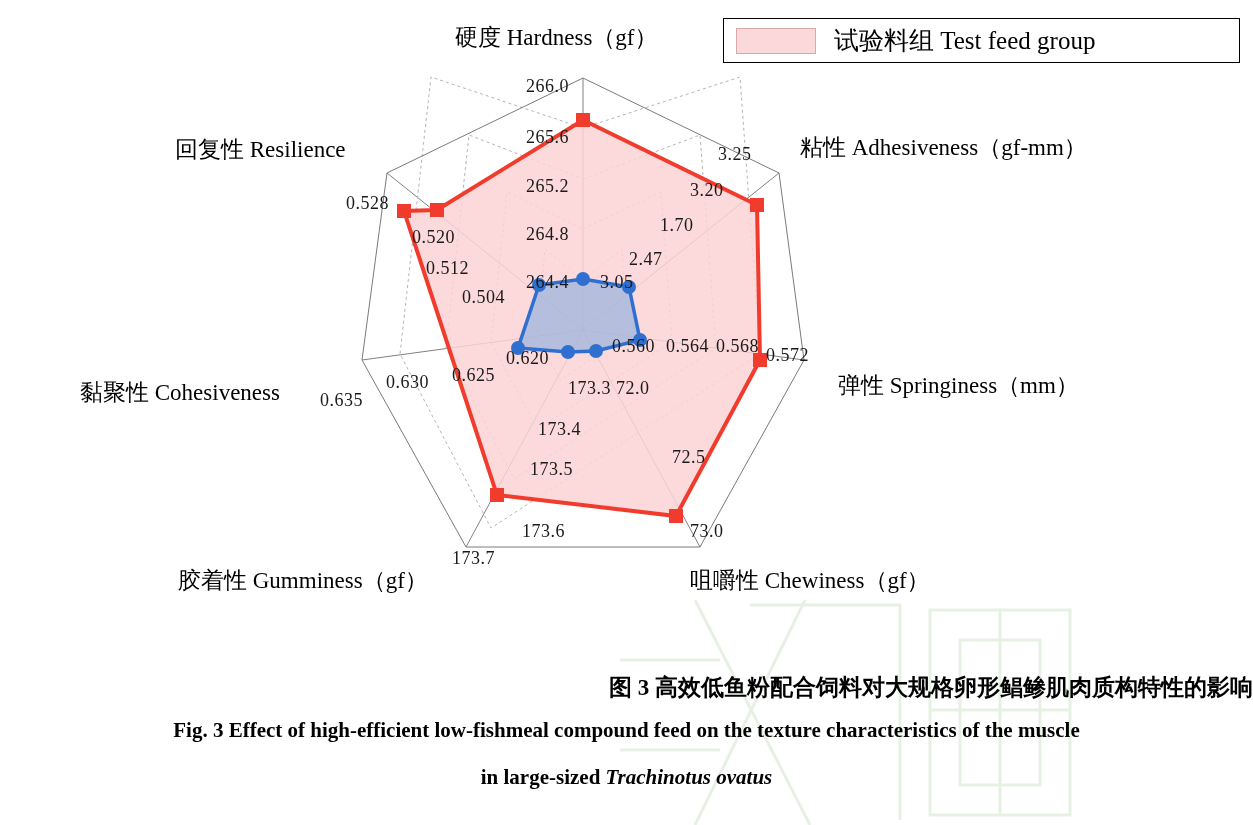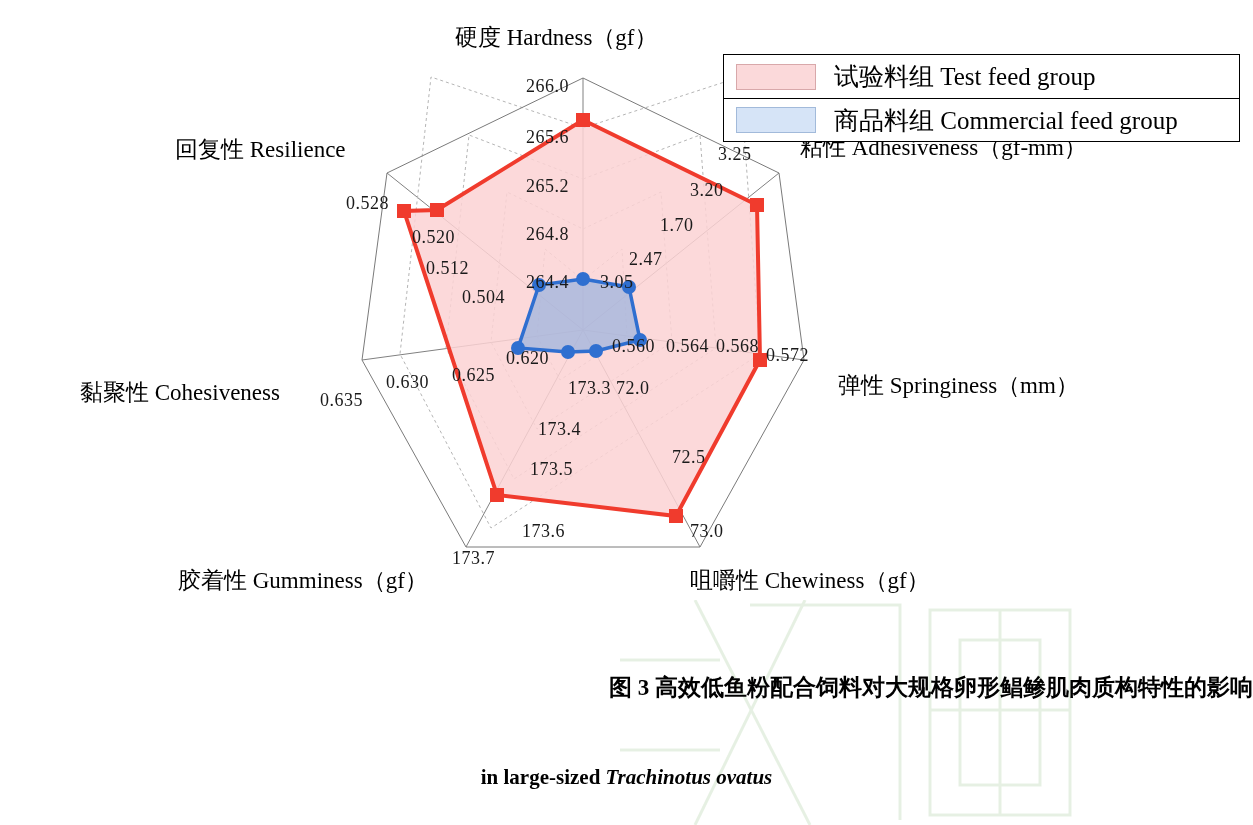--- a/index.html
+++ b/index.html
@@ -35,21 +35,20 @@
     height: 620px;
   }
   .legend-box {
     position: absolute;
     left: 723px;
     top: 18px;
     width: 517px;
     border: 1px solid #000;
     background: #fff;
     box-sizing: border-box;
-    margin-top: 36px;
   }
   .legend-row {
     display: flex;
     align-items: center;
     height: 43px;
     box-sizing: border-box;
   }
   .legend-row + .legend-row {
     border-top: 1px solid #000;
   }
@@ -210,40 +209,37 @@
 
     <div class="tick-label" style="left:346px;top:193px">0.528</div>
     <div class="tick-label" style="left:412px;top:227px">0.520</div>
     <div class="tick-label" style="left:426px;top:258px">0.512</div>
     <div class="tick-label" style="left:462px;top:287px">0.504</div>
 
     <div class="legend-box">
       <div class="legend-row">
         <span class="legend-swatch" style="background:#fbd9da;border-color:#d8a8aa"></span>
         <span class="legend-label">试验料组 Test feed group</span>
-      </div>
-      <div class="legend-row">
-        <span class="legend-swatch" style="background:#d6e4f7;border-color:#a2bada"></span>
-        <span class="legend-label">商品料组 Commercial feed group</span>
       </div>
     </div>
   </div>
 
   <svg class="watermark" viewBox="0 0 520 225">
     <g stroke="#cfe3c9" stroke-width="3" fill="none">
       <path d="M95 0 L210 225"></path>
       <path d="M205 0 L95 225"></path>
       <path d="M150 5 L300 5 L300 220"></path>
       <path d="M330 10 L470 10 L470 215 L330 215 Z"></path>
       <path d="M360 40 L440 40 L440 185 L360 185 Z"></path>
       <path d="M330 110 L470 110"></path>
       <path d="M400 10 L400 215"></path>
       <path d="M20 60 L120 60"></path>
       <path d="M20 150 L120 150"></path>
     </g>
   </svg>
 
   <div class="caption" id="caption-cn">图 3  高效低鱼粉配合饲料对大规格卵形鲳鲹肌肉质构特性的影响</div>
+  <div class="caption" id="caption-en1">Fig. 3    Effect of high-efficient low-fishmeal compound feed on the texture characteristics of the muscle</div>
   <div class="caption" id="caption-en2">
     <span>in large-sized </span><span class="ital">Trachinotus ovatus</span>
   </div>
 
 </div>
 
 </body></html>

